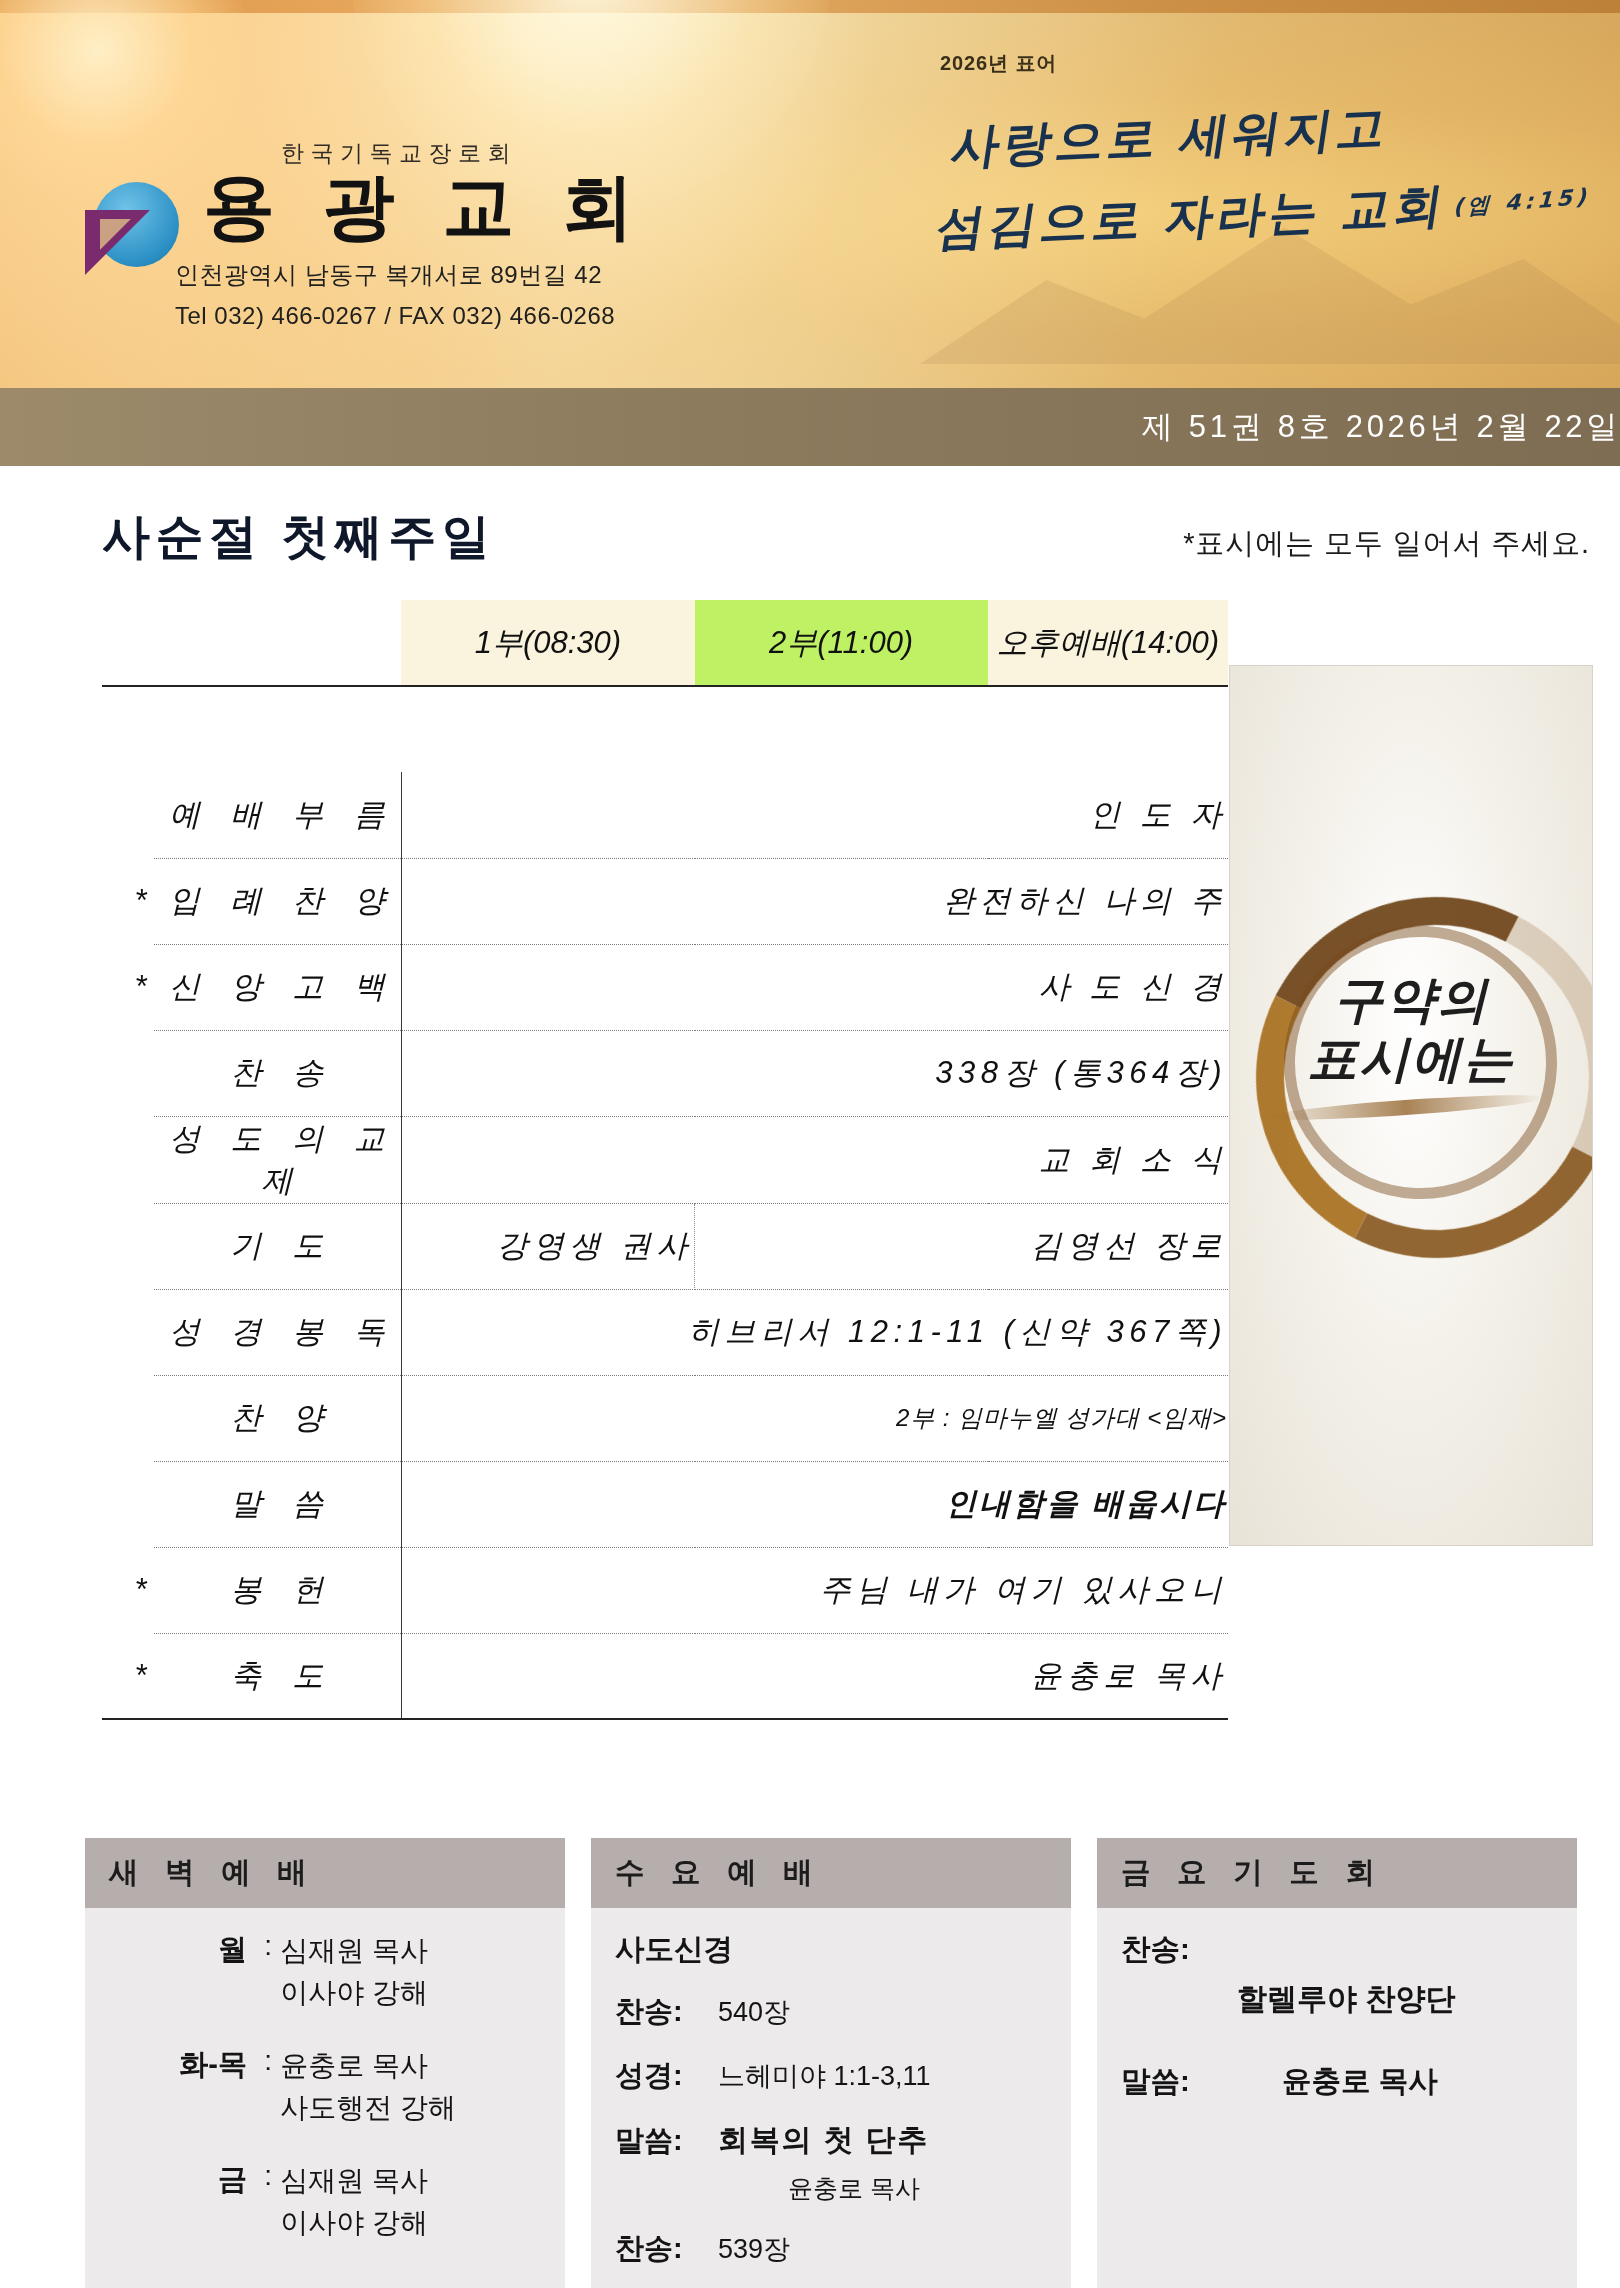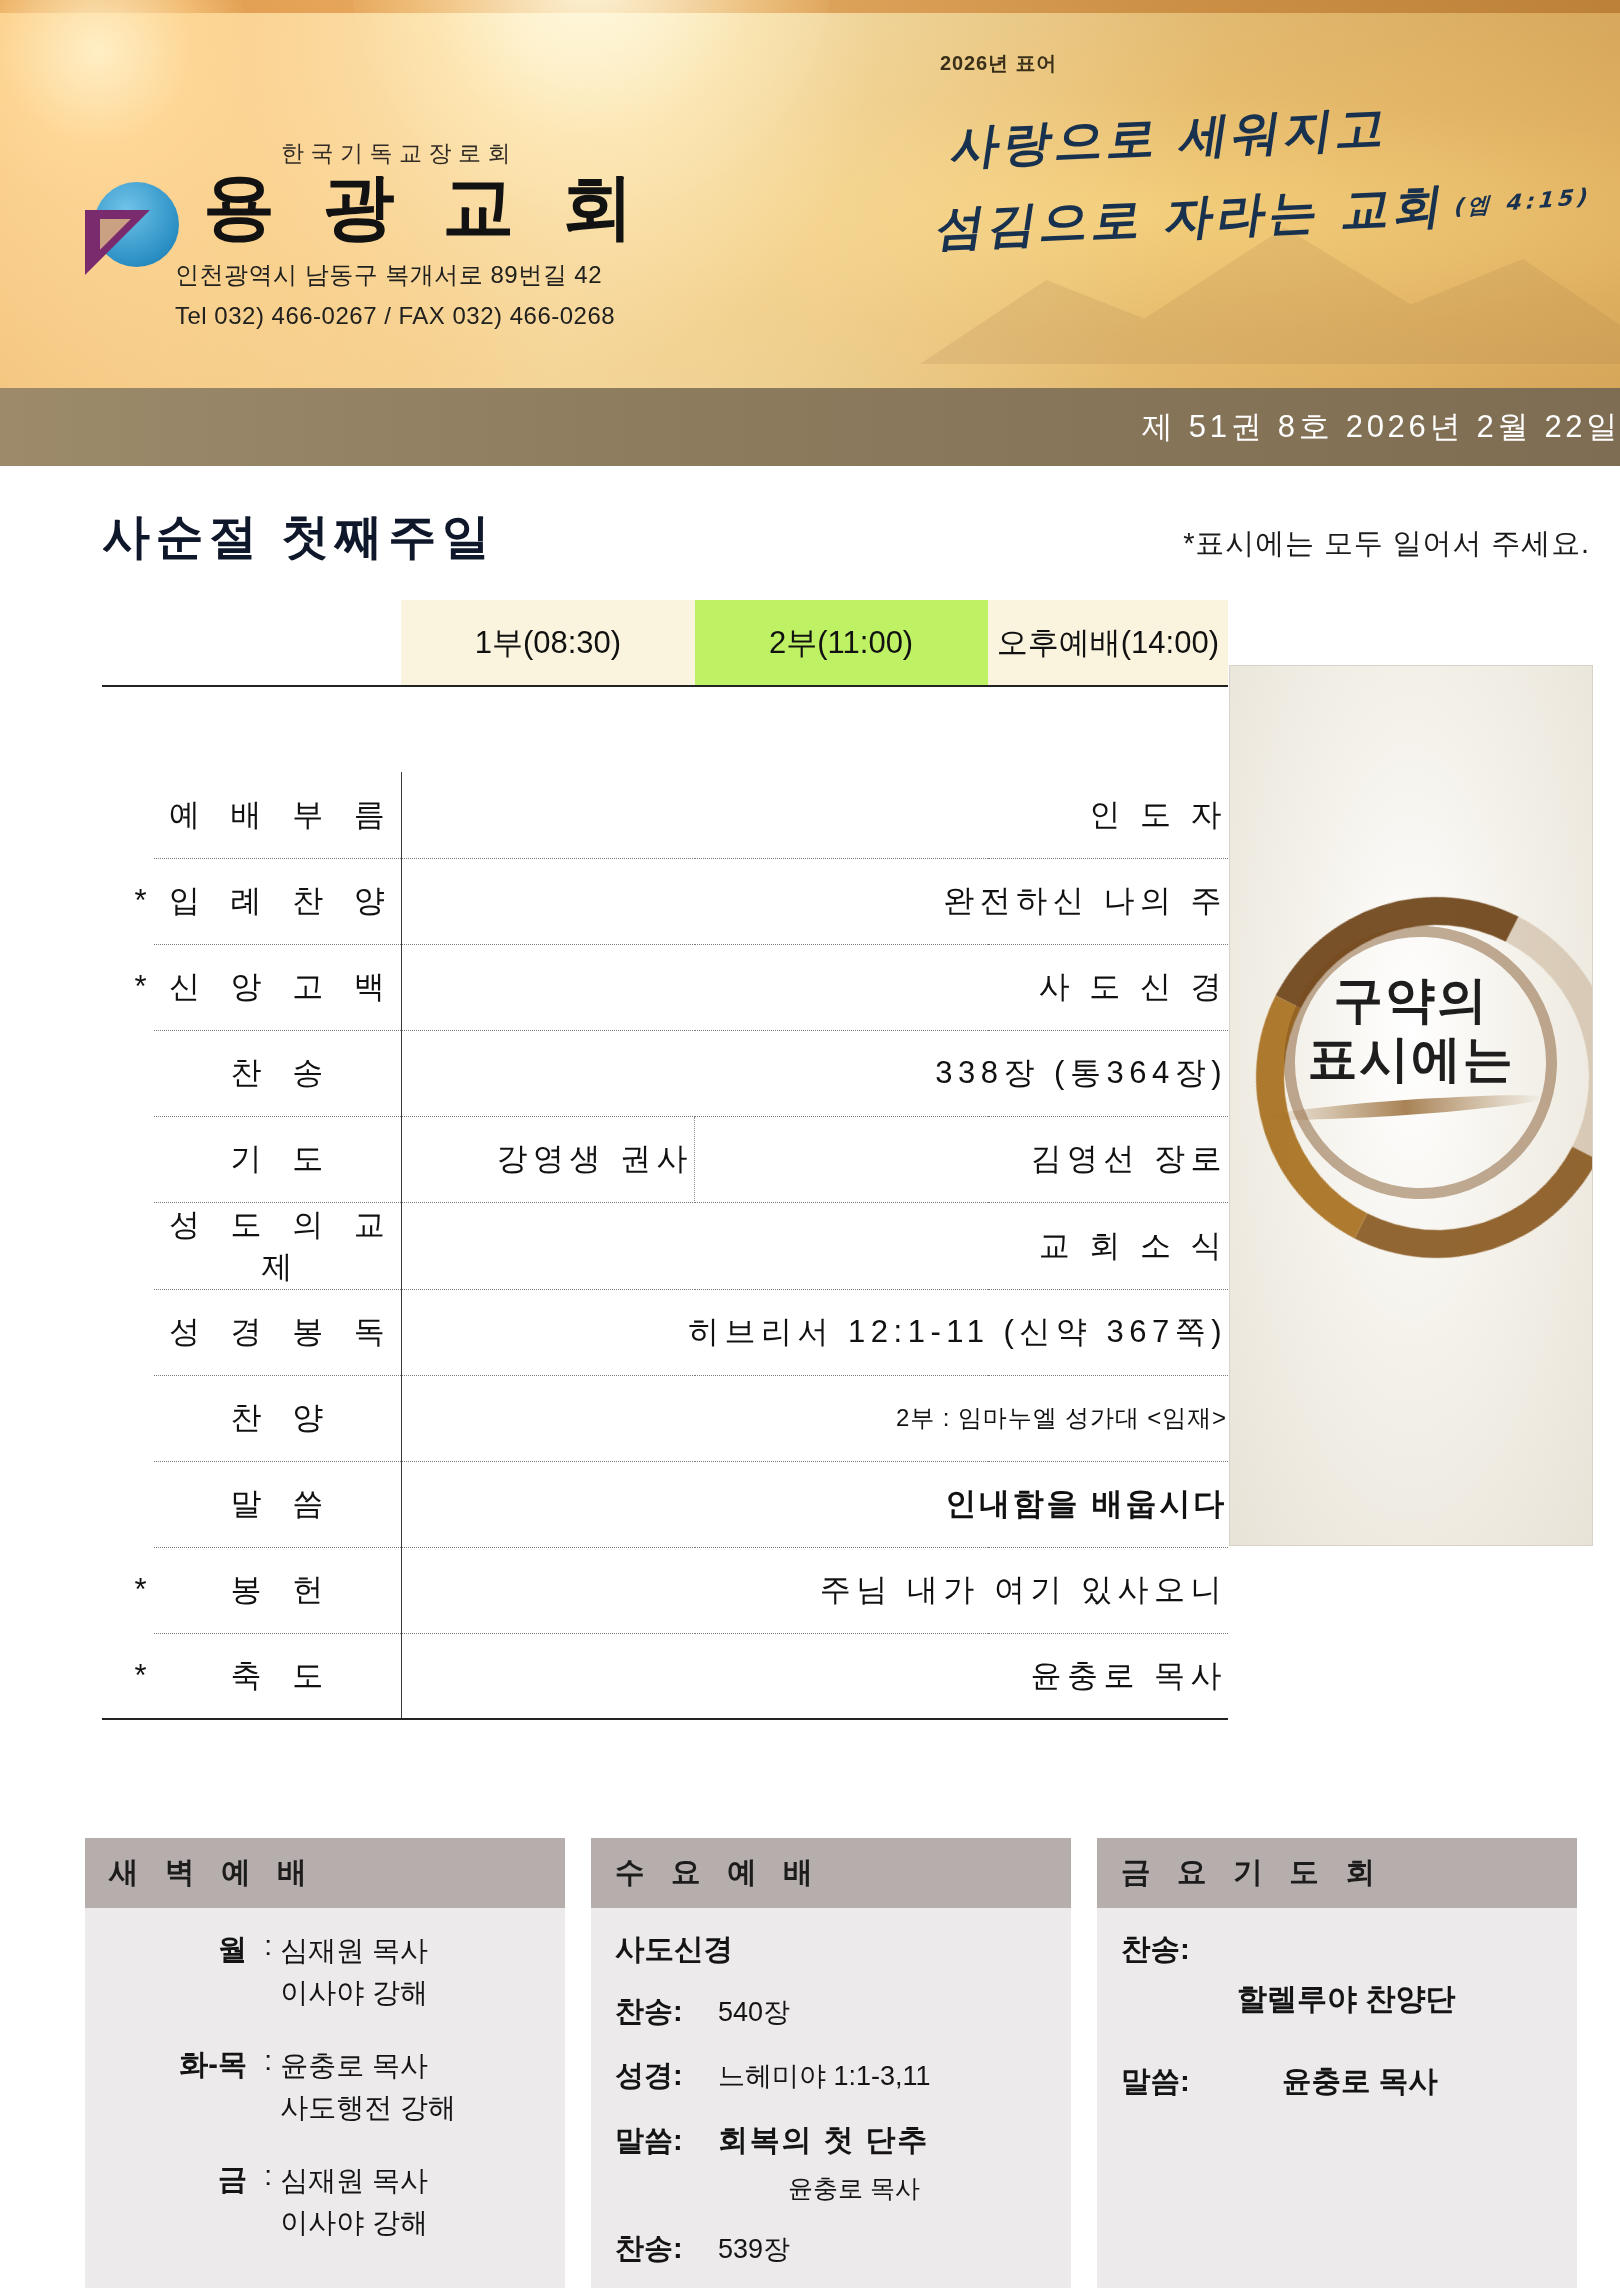--- a/index.html
+++ b/index.html
@@ -194,20 +194,21 @@
     color: #1b1b1b;
     letter-spacing: 0.9px;
     padding-bottom: 5.5px;
   }
 
   
   .order-wrap {
     margin: 31px 0 0 0;
     padding: 0 28px 0 102px;
     position: relative;
+    font-style: italic;
   }
   table.order {
     border-collapse: collapse;
     width: 1126px;
     table-layout: fixed;
   }
   table.order col.c-star { width: 52px; }
   table.order col.c-label { width: 247px; }
   table.order col.c-a { width: 293px; }
   table.order col.c-b { width: 293px; }
@@ -506,28 +507,28 @@
         <td class="label">신 앙 고 백</td>
         <td class="val" colspan="3">사  도  신  경</td>
       </tr>
       <tr>
         <td class="star"></td>
         <td class="label">찬        송</td>
         <td class="val" colspan="3">338장 (통364장)</td>
       </tr>
       <tr>
         <td class="star"></td>
+        <td class="label">성 도 의 교 제</td>
+        <td class="val" colspan="3">교  회  소  식</td>
+      </tr>
+      <tr>
+        <td class="star"></td>
         <td class="label">기        도</td>
         <td class="val split-left">강영생 권사</td>
         <td class="val" colspan="2">김영선 장로</td>
-      </tr>
-      <tr>
-        <td class="star"></td>
-        <td class="label">성 도 의 교 제</td>
-        <td class="val" colspan="3">교  회  소  식</td>
       </tr>
       <tr>
         <td class="star"></td>
         <td class="label">성 경 봉 독</td>
         <td class="val nowrap" colspan="3">히브리서 12:1-11 (신약 367쪽)</td>
       </tr>
       <tr>
         <td class="star"></td>
         <td class="label">찬        양</td>
         <td class="val small" colspan="3">2부 : 임마누엘 성가대 &lt;임재&gt;</td>

